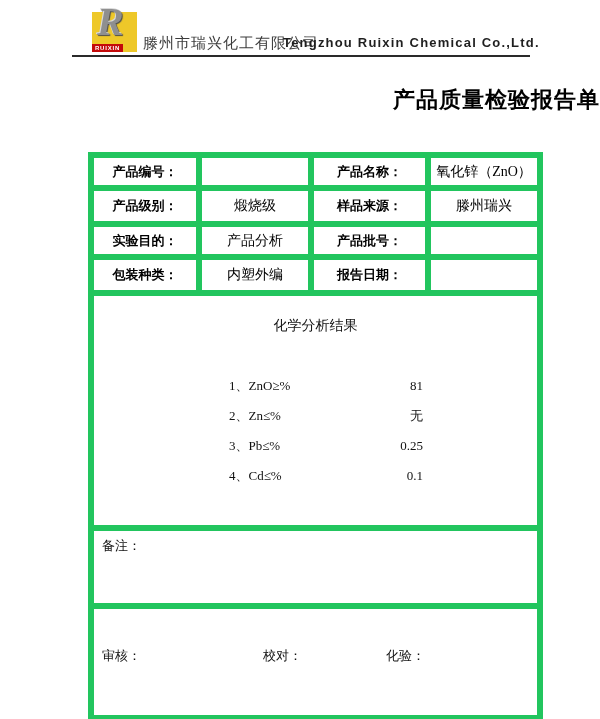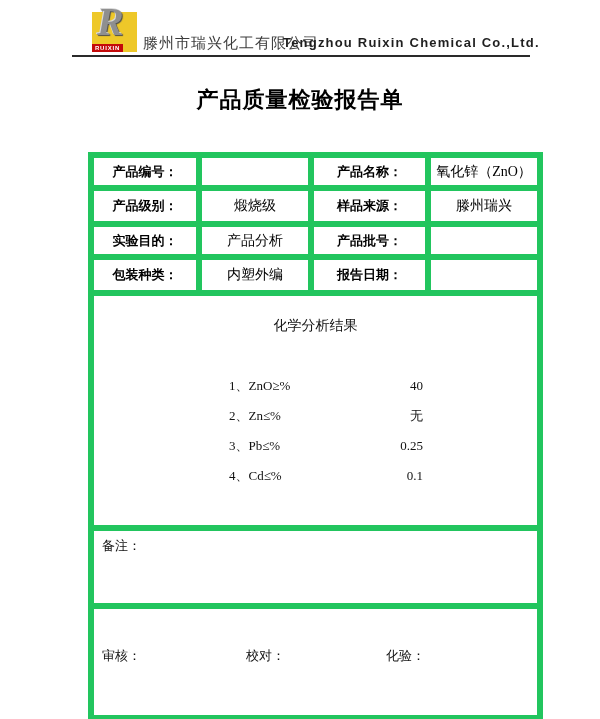--- a/index.html
+++ b/index.html
@@ -23,21 +23,21 @@
                 font-family:"Liberation Sans", sans-serif; }
   .company-cn { position:absolute; left:143px; top:34px;
                 font-family:Liberation Sans, sans-serif; font-size:15px; color:#3c3c3c;
                 letter-spacing:1px; }
   .company-en { position:absolute; left:283px; top:35px;
                 font-weight:bold; font-size:13px; color:#1f1f1f; letter-spacing:1.2px; }
   .header-rule { position:absolute; left:72px; top:55px; width:458px; height:2px;
                  background:#2a2a2a; }
 
   
-  .doc-title { position:absolute; left:0; top:85px; width:100%; text-align:center;
+  .doc-title { position:absolute; left:0; top:85px; width:100%; text-align:right;
                font-size:22px; font-weight:bold; letter-spacing:1px; color:#000; }
 
   
   table.report { position:absolute; left:88px; top:152px; width:449px;
                  border-collapse:collapse; table-layout:fixed;
                  border:2px solid #1b1b1b; }
   table.report td { border:6px solid #22c55e; overflow:hidden; }
   td.lbl { font-family:"Liberation Sans", sans-serif; font-weight:bold;
            font-size:13px; text-align:center; }
   td.val { font-family:"Liberation Serif", serif; font-size:14px; text-align:center; }
@@ -53,21 +53,21 @@
 
   
   td.remarks { vertical-align:top; padding:6px 8px;
                font-family:"Liberation Serif", serif; font-size:13px; color:#111; }
 
   
   td.sigrow { position:relative; }
   .sig { position:absolute; top:38px; font-family:"Liberation Serif", serif;
          font-size:13px; color:#111; }
   .sig-review    { left:8px; }
-  .sig-proofread { left:152px; }
+  .sig-proofread { left:169px; }
   .sig-test      { left:292px; }
 </style>
 </head>
 <body>
 
 <div class="page">
 
   <div class="logo">
     <span class="logo-r">R</span>
     <span class="logo-badge">RUIXIN</span>
@@ -110,21 +110,21 @@
         <td class="lbl">报告日期：</td>
         <td class="val"></td>
       </tr>
 
       <tr style="height:235px">
         <td class="analysis" colspan="4">
           <div class="an-title">化学分析结果</div>
           <div class="an-items">
             <div class="an-item">
               <span>1、ZnO≥%</span>
-              <span>40</span>
+              <span>81</span>
             </div>
             <div class="an-item">
               <span>2、Zn≤%</span>
               <span>无</span>
             </div>
             <div class="an-item">
               <span>3、Pb≤%</span>
               <span>0.25</span>
             </div>
             <div class="an-item">

